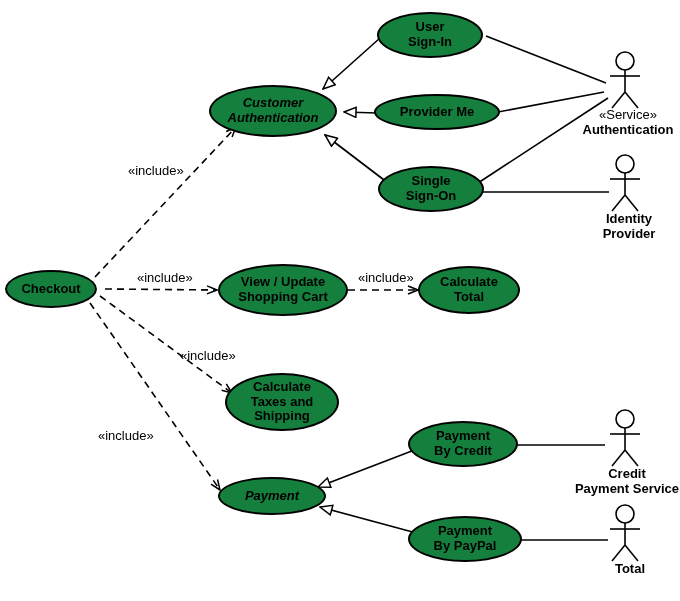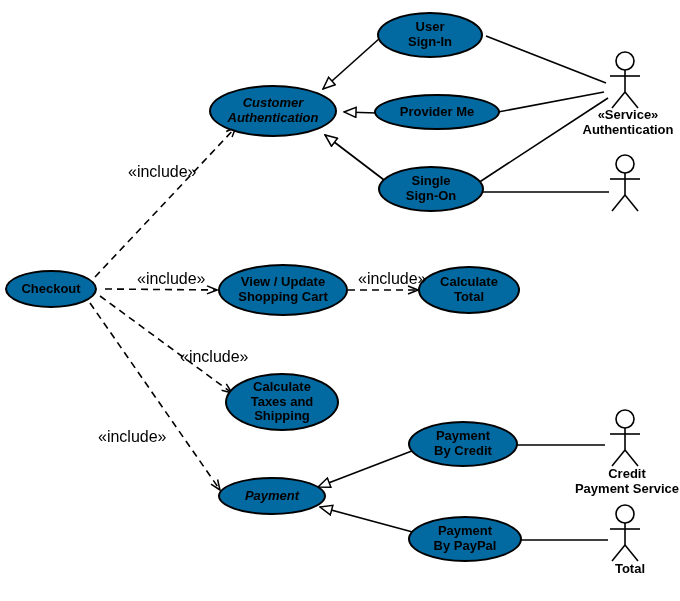--- a/index.html
+++ b/index.html
@@ -1,22 +1,22 @@
 <!DOCTYPE html>
 <html><head>
 <meta charset="utf-8">
 <style>
   body{margin:0;font-family:Arial,Helvetica,sans-serif;background:#fff}
   .wrap{position:relative;width:680px;height:601px}
   svg{position:absolute;inset:0}
   .uc{position:absolute;border:2px solid #000;border-radius:50%;display:flex;
       align-items:center;justify-content:center;text-align:center;font-size:13px;
-      font-weight:700;line-height:1.15;background:#0369a1;padding:2px 6px;box-sizing:border-box}
+      font-weight:700;line-height:1.15;background:#15803d;padding:2px 6px;box-sizing:border-box}
   .uc.abs{font-style:italic}
-  .lbl{position:absolute;font-size:16px;font-family:Arial}
+  .lbl{position:absolute;font-size:13px;font-family:Arial}
   .actorLbl{position:absolute;font-size:13px;font-weight:700;text-align:center;line-height:1.15}
 </style>
 </head>
 <body>
 <div class="wrap">
 
 <svg width="680" height="601" viewBox="0 0 680 601">
   <defs>
     <marker id="tri" markerWidth="14" markerHeight="12" refX="13" refY="6" orient="auto" markerUnits="userSpaceOnUse">
       <path d="M1,1 L13,6 L1,11 Z" fill="#fff" stroke="#000" stroke-width="1.5"></path>
@@ -109,19 +109,20 @@
       <span>Payment<br>By PayPal</span>
     </div>
 
 <div class="lbl" style="left:128px;top:163px">«include»</div>
 <div class="lbl" style="left:137px;top:270px">«include»</div>
 <div class="lbl" style="left:180px;top:348px">«include»</div>
 <div class="lbl" style="left:98px;top:428px">«include»</div>
 <div class="lbl" style="left:358px;top:270px">«include»</div>
 
 <div class="actorLbl" style="left:582px;top:108px;width:92px">
-  <span style="font-weight:700">«Service»</span><br>
+  <span style="font-weight:400">«Service»</span><br>
   <span>Authentication</span>
 </div>
+<div class="actorLbl" style="left:596px;top:212px;width:66px">Identity<br>Provider</div>
 <div class="actorLbl" style="left:572px;top:467px;width:110px">Credit<br>Payment Service</div>
 <div class="actorLbl" style="left:600px;top:562px;width:60px">Total</div>
 
 </div>
 
 </body></html>

